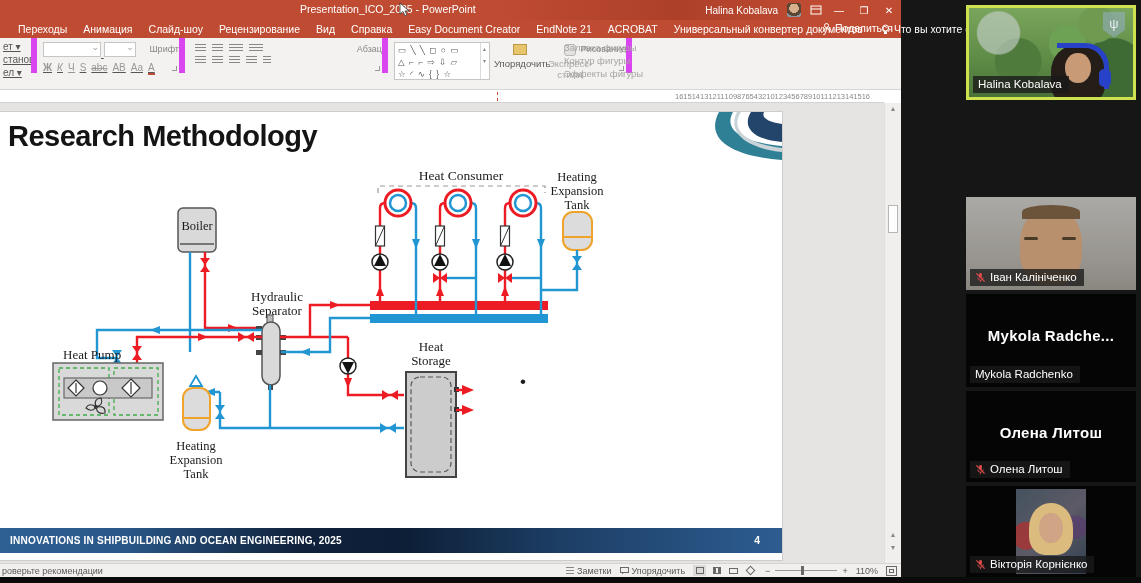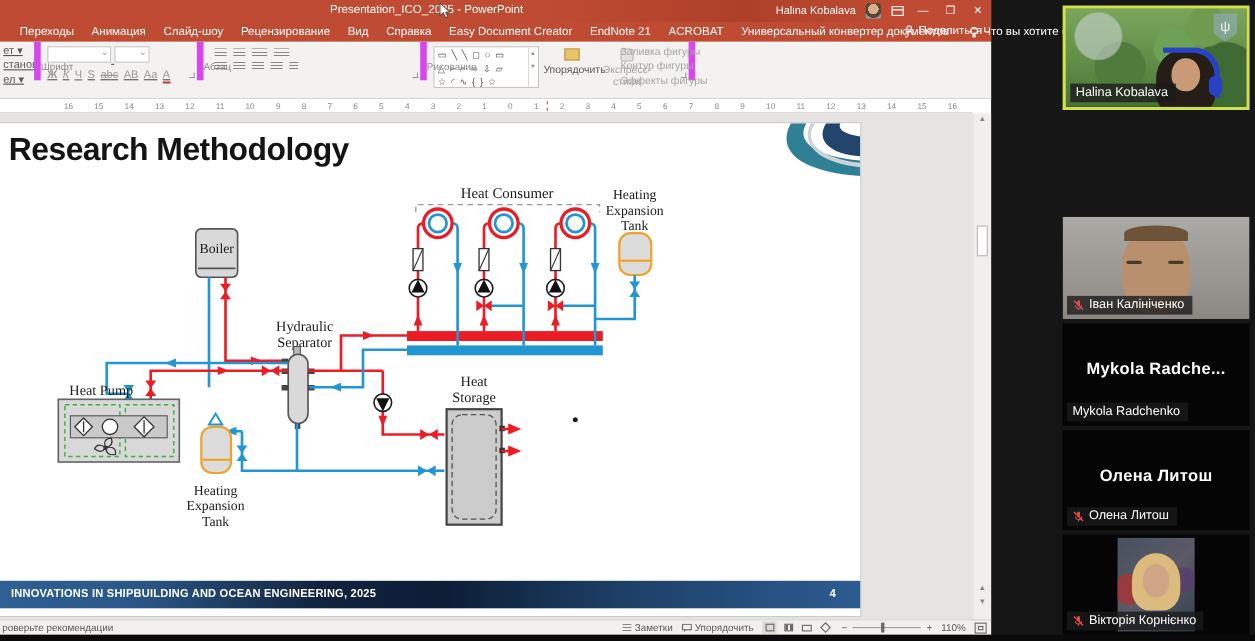--- a/index.html
+++ b/index.html
@@ -22,21 +22,21 @@
 
   .tabrow { position:absolute; left:0; top:20px; width:100%; height:18px; background:#bf4b32;
     display:flex; align-items:center; color:#fff; font-size:10.5px; padding-left:10px; }
   .tabrow .tab { padding:0 8px; white-space:nowrap; }
   .tellme { display:flex; align-items:center; gap:4px; margin-left:10px; white-space:nowrap; }
   .share { position:absolute; right:8px; top:22px; color:#fff; font-size:10.5px; display:flex; gap:4px; align-items:center; }
 
   .ribbon { position:absolute; left:0; top:38px; width:100%; height:52px; background:#f3f2f1;
     border-bottom:1px solid #d8d6d4; font-size:10px; color:#555; }
   .group { position:absolute; top:0; height:35px; border-right:6px solid #d946ef;text-decoration:underline; }
-  .glabel { position:absolute; bottom:7px; left:0; right:0; text-align:left; font-size:9px; color:#8a8886; }
+  .glabel { position:absolute; bottom:19px; left:0; right:0; text-align:right; font-size:9px; color:#8a8886; }
   .launcher { position:absolute; right:2px; bottom:2px; width:5px; height:5px;
     border-right:1px solid #9a9896; border-bottom:1px solid #9a9896; }
   .frag { font-size:10px; color:#5a5856; line-height:13px; padding-left:3px; white-space:nowrap; overflow:hidden; }
   .boxsel { display:inline-block; width:58px; height:15px; background:#fff; border:1px solid #c8c6c4; position:relative; }
   .boxsel.small { width:32px; }
   .boxsel::after { content:"⌄"; position:absolute; right:1px; top:-1px; color:#a0a0a0; font-size:9px; }
   .fbtns { display:flex; gap:5px; margin:3px 0 0 6px; color:#9a9896; font-size:10px; align-items:baseline; }
   .fbtns b { font-weight:bold; } .fbtns i { font-style:italic; } .fbtns u { text-decoration:underline; }
   .fbtns s { text-decoration:line-through; }
   .miniicons { display:flex; gap:6px; margin:4px 0 2px 6px; color:#8a8886; font-size:9px; }
@@ -46,21 +46,21 @@
   .rcol .ritem { white-space:nowrap; color:#8a8886; font-size:9.5px; display:flex; gap:3px; align-items:center; }
   .shapesbox { position:absolute; left:6px; top:4px; width:96px; height:38px; background:#fff;
     border:1px solid #c8c6c4; font-size:8.5px; color:#555; line-height:12px; padding:1px 10px 0 3px; letter-spacing:1px; }
   .shapescroll { position:absolute; right:0; top:0; bottom:0; width:9px; border-left:1px solid #dcdad8;
     font-size:6px; color:#888; text-align:center; line-height:12px; }
   .bigbtn { position:absolute; font-size:9.5px; color:#5a5856; text-align:center; }
   .chev { position:absolute; right:6px; top:72px; color:#8a8886; font-size:8px; }
 
   .ruler { position:absolute; left:0; top:90px; width:884px; height:13px; background:#fff;
     border-bottom:1px solid #d4d2d0; }
-  .ruler-nums { display:flex; justify-content:space-between; padding:2px 14px 0 10px;
+  .ruler-nums { display:flex; justify-content:flex-end; padding:2px 14px 0 10px;
     font-size:7.5px; color:#8a8886;margin-left:48px; }
   .ruler-mark { position:absolute; left:497px; top:2px; width:1px; height:9px; border-left:1px dashed #d04a3a; }
 
   
   .canvas { position:absolute; left:0; top:103px; width:884px; height:460px; background:#e6e4e2; }
   .slide { position:absolute; left:0; top:9px; width:782px; height:448px; background:#fff;
     box-shadow:0 0 0 1px #cfcdcb; }
   .slide-title { position:absolute; left:8px; top:8px; font-size:29px; font-weight:600; color:#141414; letter-spacing:-.5px; }
   .swoosh { position:absolute; right:0; top:0; }
   .bullet-block { position:absolute; left:520px; top:258px; width:250px; font-size:19px; color:#1a1a1a; line-height:23px; display:flex; }

